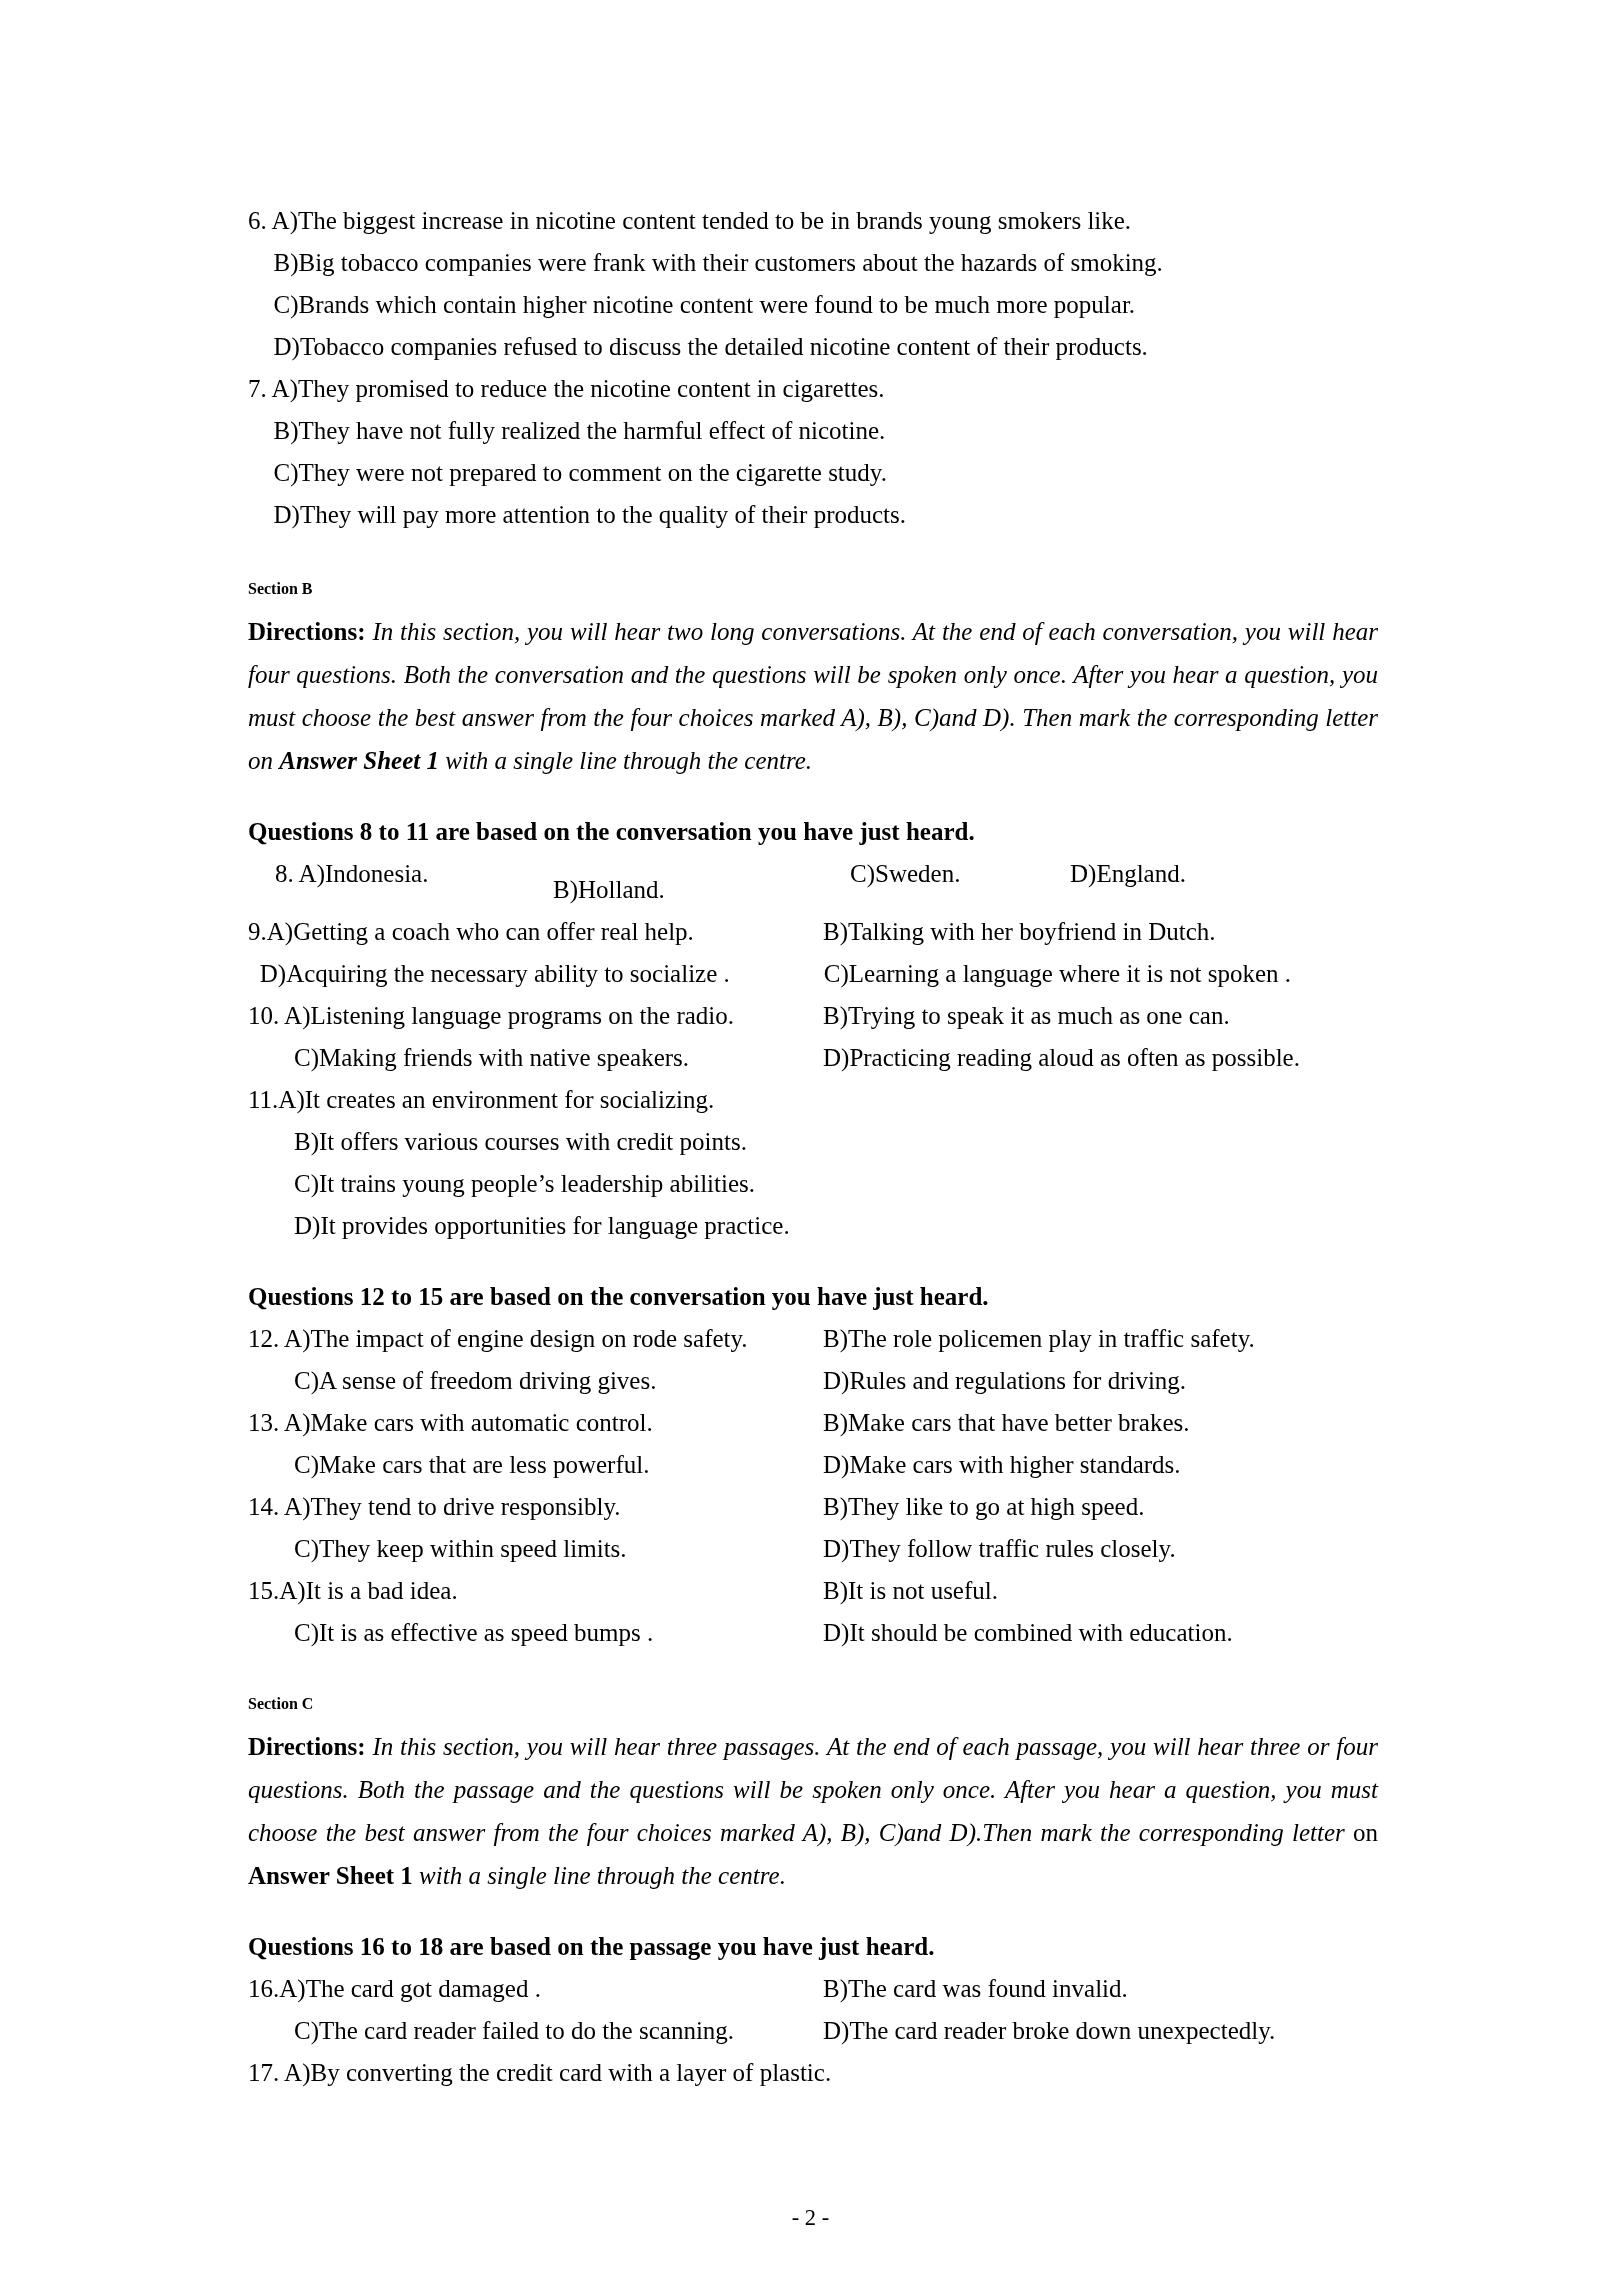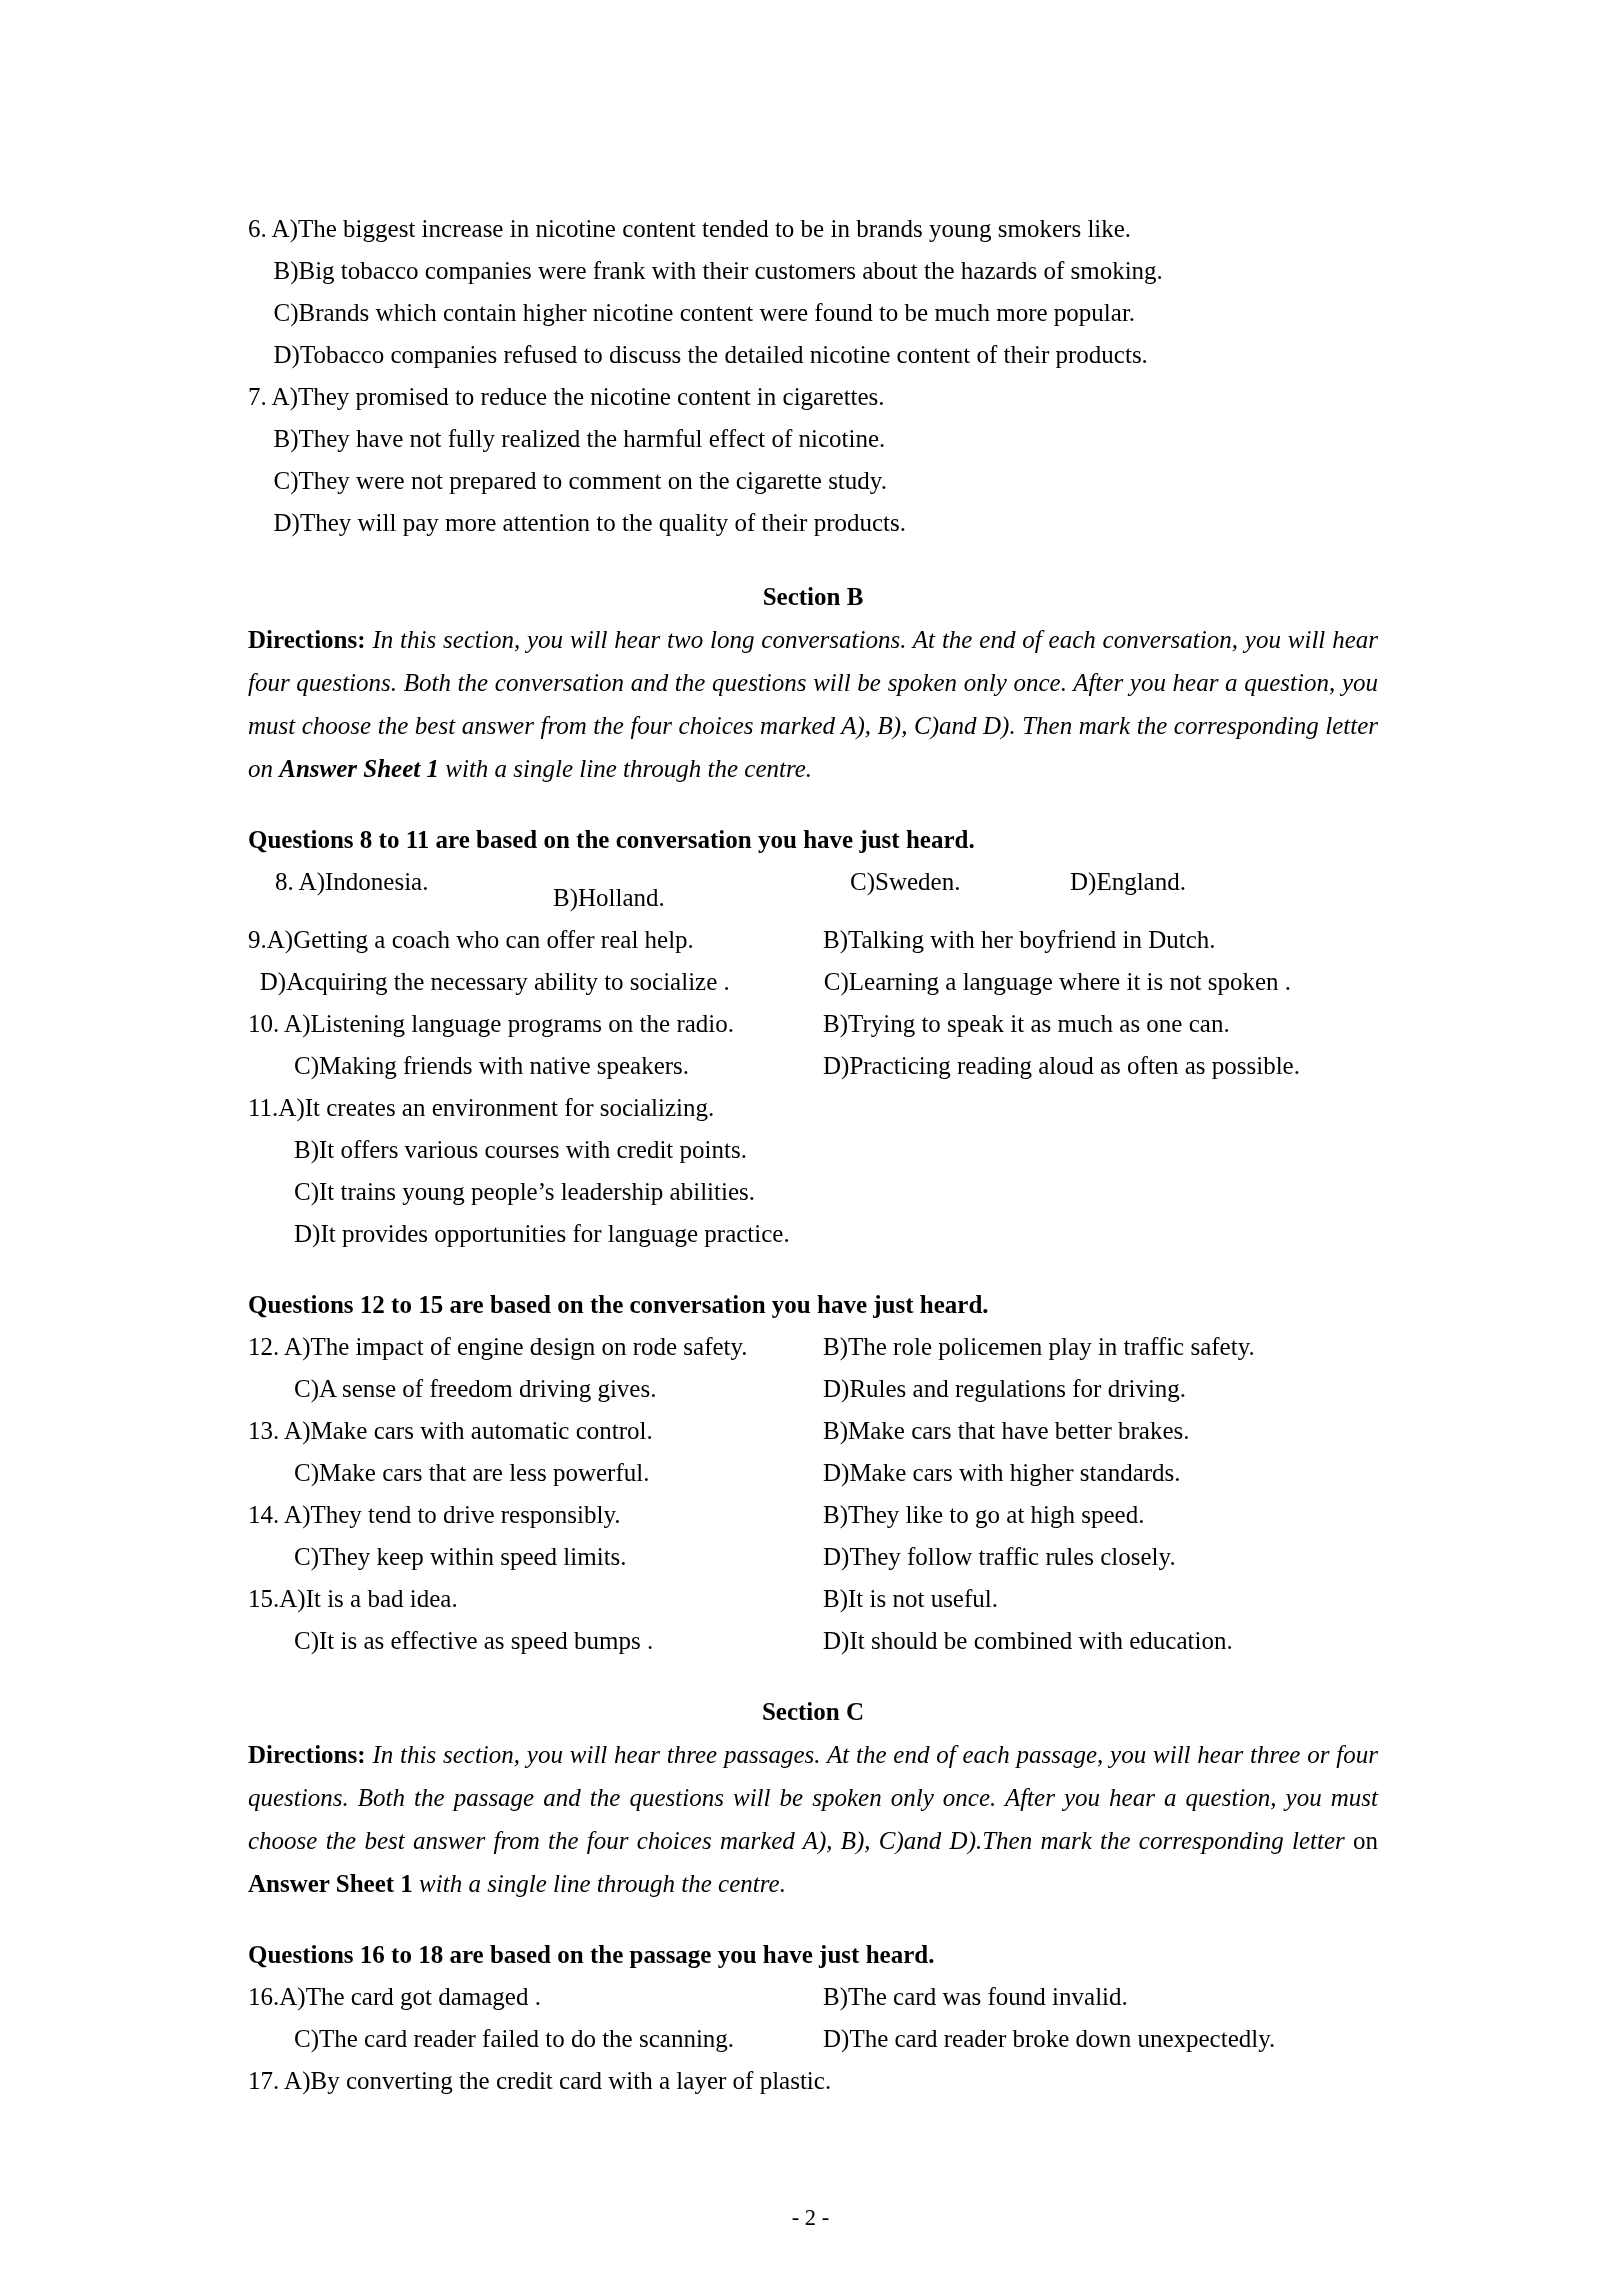--- a/index.html
+++ b/index.html
@@ -13,34 +13,33 @@
     width: 1621px;
     height: 2293px;
     background: #ffffff;
     color: #000000;
     font-family: "Liberation Serif", serif;
     overflow: hidden;
   }
   .content {
     position: absolute;
     left: 248px;
-    top: 208px;
+    top: 200px;
     width: 1130px;
     font-size: 25px;
   }
   .block { margin: 0; }
   .gap   { margin-top: 29px; }
   .gap-b { margin-top: 32px; }
 
   .sec-title {
     margin: 0;
-    font-size: 25px;
+    font-size: 16px;
     font-weight: bold;
     line-height: 42px;
-    text-align: center;
   }
   .q-header {
     margin: 0;
     font-size: 25px;
     font-weight: bold;
     line-height: 42px;
   }
   .directions {
     margin: 0;
     line-height: 43px;

